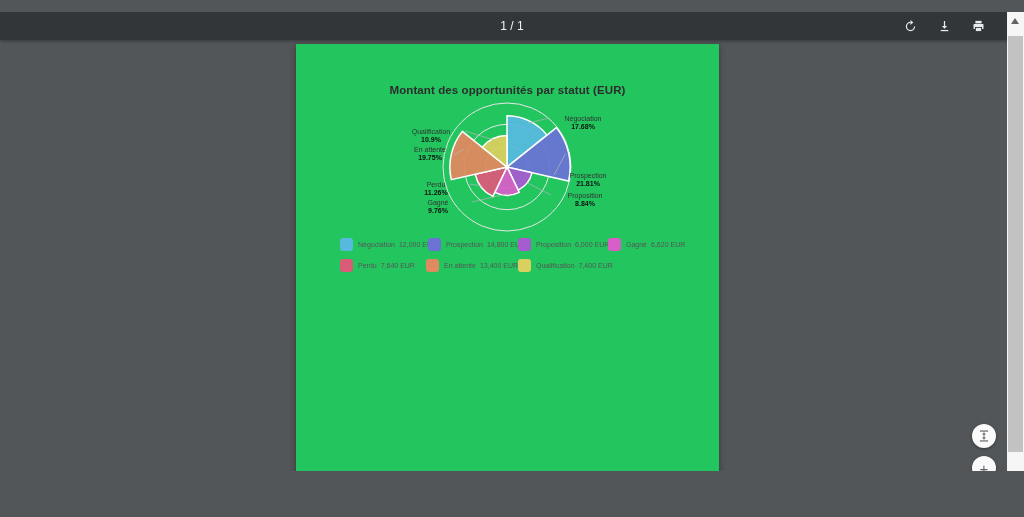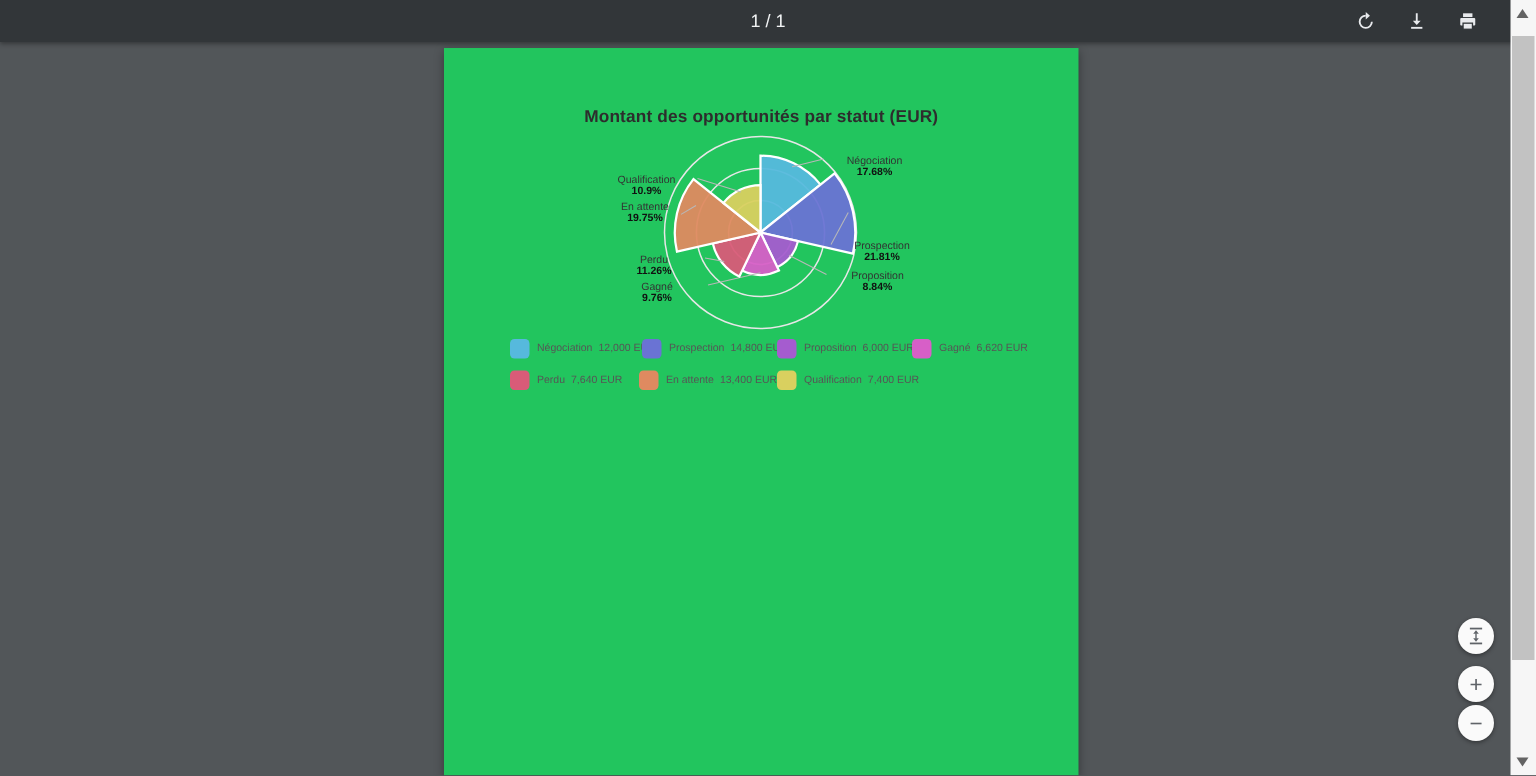--- a/index.html
+++ b/index.html
@@ -1,16 +1,16 @@
 <!DOCTYPE html>
 <html><head>
 <meta charset="utf-8">
 <style>
   html,body{margin:0;padding:0;background:#525659;font-family:"Liberation Sans",sans-serif;}
-  .viewer{position:relative;width:1024px;height:517px;background:#525659;overflow:hidden;}
+  .viewer{position:relative;width:1024px;height:459px;background:#525659;overflow:hidden;margin-top:12px;}
 
   
   .toolbar{position:absolute;left:0;top:0;width:1024px;height:28px;background:#323639;
            box-shadow:0 1px 3px rgba(0,0,0,.35);display:flex;align-items:center;z-index:5;}
   .toolbar-center{position:absolute;left:0;right:0;text-align:center;color:#f1f3f4;font-size:12px;}
   .toolbar-right{position:absolute;right:34px;top:0;height:28px;display:flex;align-items:center;gap:10px;}
   .tbtn{width:24px;height:24px;border:none;background:transparent;padding:0;display:flex;
         align-items:center;justify-content:center;cursor:pointer;border-radius:50%;}
   .tbtn svg{width:15px;height:15px;}
 

